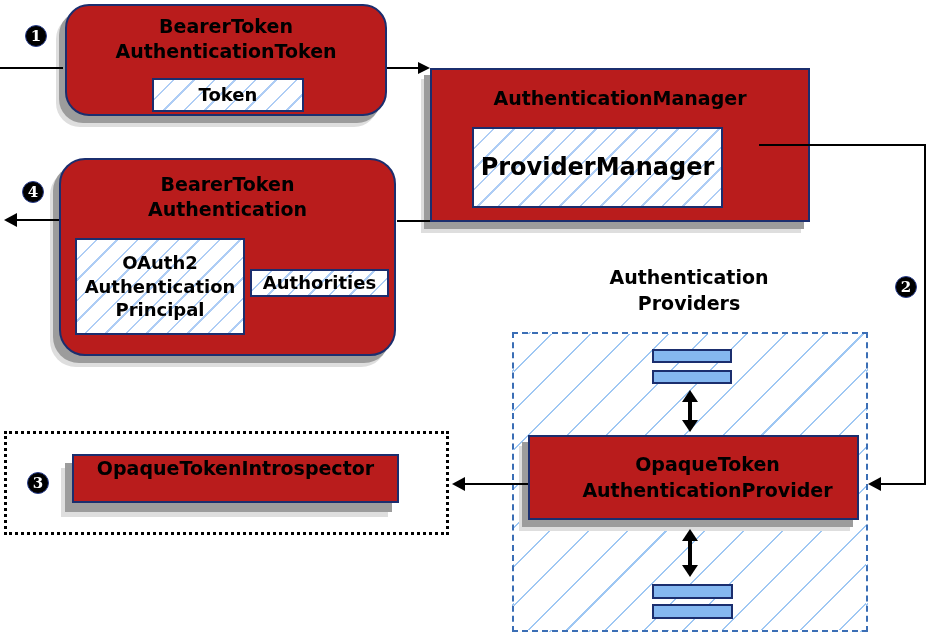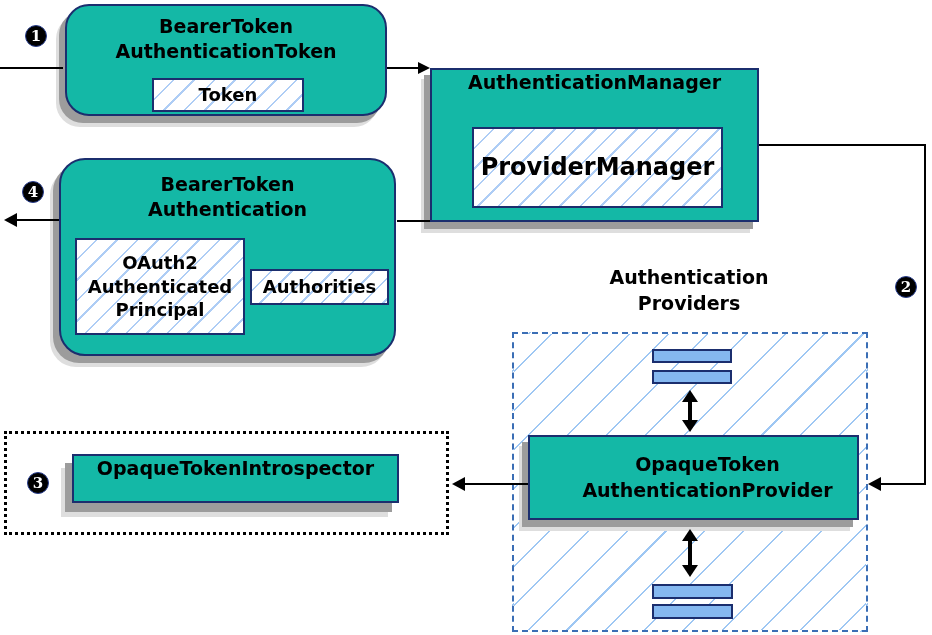--- a/index.html
+++ b/index.html
@@ -4,21 +4,21 @@
 <style>
   html,body{margin:0;padding:0;background:#ffffff;}
   .canvas{
     position:relative;width:932px;height:635px;overflow:hidden;background:#ffffff;
     font-family:"DejaVu Sans","Liberation Sans",sans-serif;
     font-weight:bold;color:#000;
   }
   
   .node{
     position:absolute;box-sizing:border-box;
-    background:#14b8a6;border:2px solid #1b2e6e;
+    background:#b91c1c;border:2px solid #1b2e6e;
     box-shadow:-6px 7px 0 #9c9c9c,-9px 11px 0 #dedede;
     text-align:center;
   }
   .rounded{border-radius:24px;}
   .node-title{white-space:pre-line;font-size:19px;line-height:1.32;}
   
   .member{
     position:absolute;box-sizing:border-box;
     border:2px solid #1b2e6e;
     background:
@@ -59,21 +59,21 @@
     color:#fff;font-family:"DejaVu Serif","Liberation Serif",serif;
     font-size:15px;font-weight:bold;
     display:flex;align-items:center;justify-content:center;
   }
   
   .connectors{position:absolute;left:0;top:0;pointer-events:none;}
   .connectors path,.connectors line,.connectors polyline{stroke:#000;fill:none;}
   .connectors polygon{fill:#000;stroke:none;}
   
   #node-bt-token{left:65px;top:4px;width:322px;height:112px;padding-top:8px;}
-  #node-auth-manager{left:430px;top:68px;width:329px;height:154px;}
+  #node-auth-manager{left:430px;top:68px;width:380px;height:154px;padding-top:16px;}
   #node-bt-auth{left:59px;top:158px;width:337px;height:198px;padding-top:12px;border-radius:26px;}
   #node-otap{left:528px;top:435px;width:331px;height:85px;display:flex;align-items:center;justify-content:center;padding-left:28px;}
   #node-introspector{left:72px;top:454px;width:327px;height:49px;display:flex;justify-content:center;box-shadow:-7px 9px 0 #9c9c9c,-11px 14px 0 #dedede;}
 </style>
 </head>
 <body>
 
 <div class="canvas">
 
   <div class="group-box" style="left:512px;top:332px;width:356px;height:300px;"></div>
@@ -95,23 +95,23 @@
 
   <div class="node" id="node-auth-manager">
     <div class="node-title">AuthenticationManager</div>
     <div class="member" style="left:40px;top:57px;width:251px;height:81px;font-size:24px;">ProviderManager</div>
   </div>
 
   <div class="node rounded" id="node-bt-auth">
     <div class="node-title">BearerToken
 Authentication</div>
     <div class="member" style="left:14px;top:78px;width:170px;height:97px;">OAuth2
-Authenticated
+Authentication
 Principal</div>
-    <div class="member" style="left:189px;top:109px;width:139px;height:36px;">Authorities</div>
+    <div class="member" style="left:189px;top:109px;width:139px;height:28px;">Authorities</div>
   </div>
 
   <div class="node" id="node-otap">
     <div class="node-title">OpaqueToken
 AuthenticationProvider</div>
   </div>
 
   <div class="node" id="node-introspector">
     <div class="node-title">OpaqueTokenIntrospector</div>
   </div>

